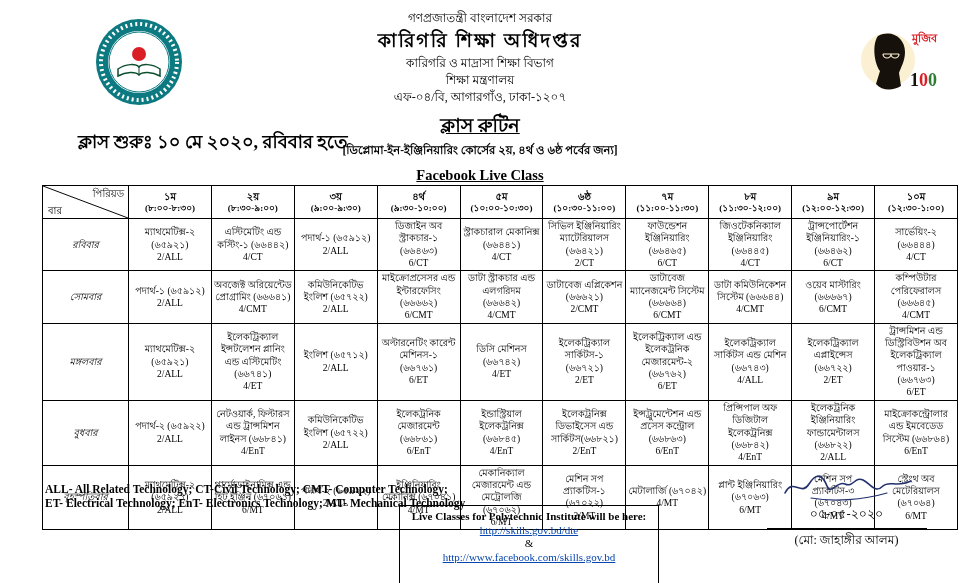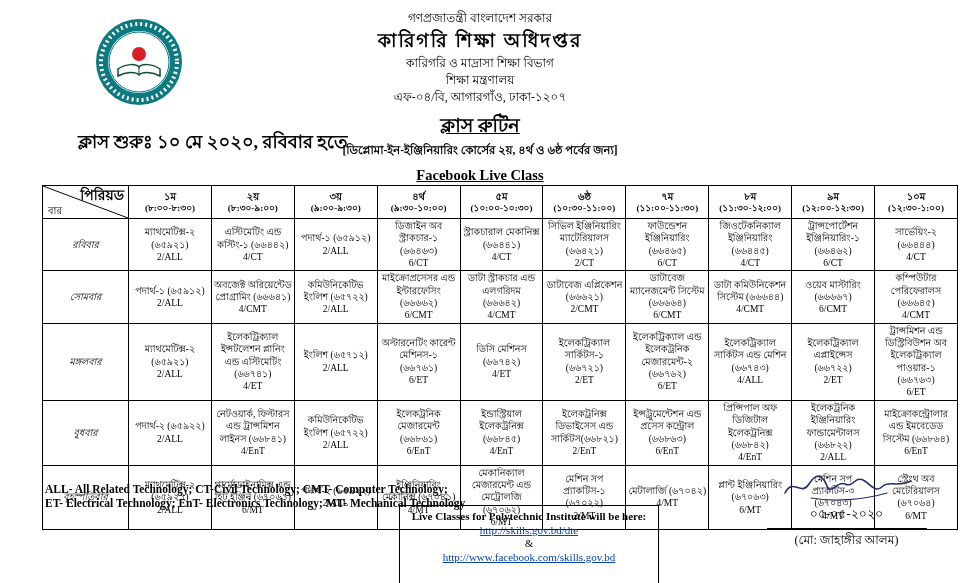--- a/index.html
+++ b/index.html
@@ -31,21 +31,21 @@
     font-size:9.5px; line-height:1.3; overflow:hidden; word-wrap:break-word;
   }
   thead tr { height:33px; }
   tbody tr:nth-child(1){ height:44px; }
   tbody tr:nth-child(2){ height:48px; }
   tbody tr:nth-child(3){ height:55px; }
   tbody tr:nth-child(4){ height:60px; }
   tbody tr:nth-child(5){ height:53px; }
   .corner-cell { position:relative; padding:0; }
   .corner-cell svg { position:absolute; inset:0; width:100%; height:100%; }
-  .corner-top { position:absolute; top:1px; right:4px; font-size:14px; font-weight:bold; }
+  .corner-top { position:absolute; top:1px; right:4px; font-size:10px; font-weight:normal; }
   .corner-bottom { position:absolute; bottom:1px; left:5px; font-size:10px; font-weight:normal; }
   .p-name { font-size:10px; }
   .p-time { font-size:9px; }
   td.day-cell { font-size:10.5px;font-style:italic; }
   .subj {} .grp {}
 
   
   .legend { position:absolute; left:45px; top:482px; font-size:11.5px; font-weight:bold; line-height:1.25; }
   .live-box { position:absolute; left:399px; top:505px; width:246px; border:1px solid #000;
     text-align:center; padding:4px 6px 23px; }
@@ -68,20 +68,30 @@
       <circle cx="45" cy="45" r="43" fill="#0c7a80"></circle>
       <circle cx="45" cy="45" r="38" fill="none" stroke="#ffffff" stroke-width="4" stroke-dasharray="2 3"></circle>
       <circle cx="45" cy="45" r="31" fill="#ffffff"></circle>
       <circle cx="45" cy="45" r="30" fill="none" stroke="#0c7a80" stroke-width="1"></circle>
       <circle cx="45" cy="37" r="7" fill="#d91e26"></circle>
       <path d="M24 52 C32 46.5, 42 46.5, 45 50 C48 46.5, 58 46.5, 66 52 L66 59 C58 54.5, 48 54.5, 45 58 C42 54.5, 32 54.5, 24 59 Z" fill="#ffffff" stroke="#0c4f2f" stroke-width="1.5"></path>
       <path d="M45 50 L45 58" stroke="#0c4f2f" stroke-width="1"></path>
     </svg>
   </div>
 
+  <div class="mujib">
+    <svg width="88" height="76" viewBox="0 0 88 76">
+      <rect width="88" height="76" fill="#ffffff"></rect>
+      <circle cx="38" cy="36" r="27" fill="#fbf0d2"></circle>
+      <path d="M28 12 C42 5, 55 14, 55 28 C55 37, 51 43, 49 49 L51 62 C43 67, 32 67, 26 60 L30 47 C24 39, 22 20, 28 12 Z" fill="#17110c"></path>
+      <path d="M33 30 h16 M33 30 a4 4 0 1 0 8 0 M41 30 a4 4 0 1 0 8 0" stroke="#fbf0d2" stroke-width="1.2" fill="none"></path>
+      <text x="62" y="18" font-size="11" font-weight="bold" fill="#d91e26">মুজিব</text>
+      <text x="60" y="62" font-size="18" font-weight="bold"><tspan fill="#17110c">1</tspan><tspan fill="#d91e26">0</tspan><tspan fill="#2e7d32">0</tspan></text>
+    </svg>
+  </div>
 
   <div class="gov-header">
     <div class="h-small">গণপ্রজাতন্ত্রী বাংলাদেশ সরকার</div>
     <div class="h-big">কারিগরি শিক্ষা অধিদপ্তর</div>
     <div class="h-small">কারিগরি ও মাদ্রাসা শিক্ষা বিভাগ</div>
     <div class="h-small">শিক্ষা মন্ত্রণালয়</div>
     <div class="h-small">এফ-০৪/বি, আগারগাঁও, ঢাকা-১২০৭</div>
     <div class="doc-title">ক্লাস রুটিন</div>
     <div class="doc-subtitle">[ডিপ্লোমা-ইন-ইঞ্জিনিয়ারিং কোর্সের ২য়, ৪র্থ ও ৬ষ্ঠ পর্বের জন্য]</div>
     <div class="fb-live">Facebook Live Class</div>

